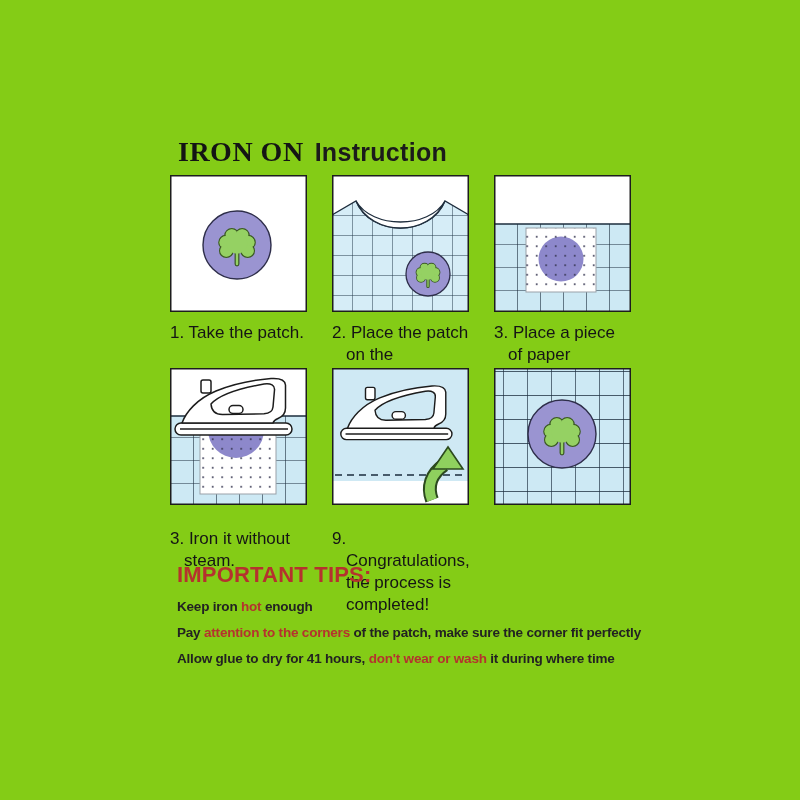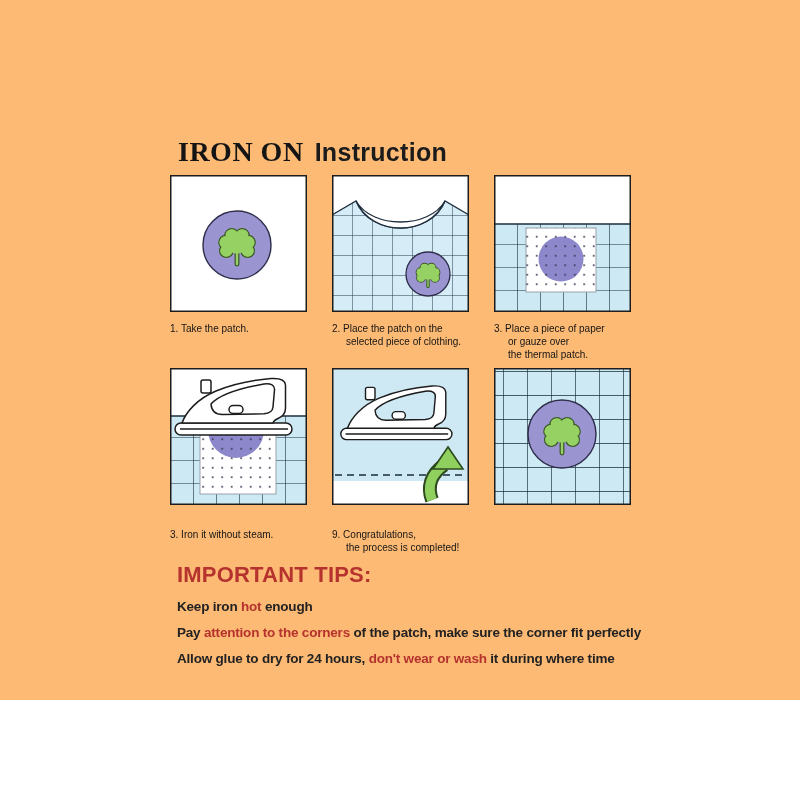--- a/index.html
+++ b/index.html
@@ -1,30 +1,30 @@
 <!DOCTYPE html>
 <html><head>
 <meta charset="utf-8">
 <style>
   html,body{margin:0;padding:0;background:#ffffff;}
   .canvas{
-    position:relative;width:800px;height:700px;background:#fdba74;overflow:hidden;
+    position:relative;width:800px;height:800px;background:#84cc16;overflow:hidden;
     font-family:"Liberation Sans","DejaVu Sans",sans-serif;color:#161616;
   }
   .title{position:absolute;left:178px;top:136px;white-space:nowrap;}
   .title .t-serif{font-family:"Liberation Serif","DejaVu Serif",serif;font-weight:bold;font-size:28px;color:#141414;letter-spacing:.5px;}
   .title .t-sans{font-family:"Liberation Sans",sans-serif;font-weight:bold;font-size:25px;color:#1b1b1b;margin-left:11px;letter-spacing:.3px;}
   .steps-grid{
     position:absolute;left:170px;top:175px;
     display:grid;grid-template-columns:137px 137px 137px;
     grid-template-rows:137px 56px 137px 58px;column-gap:25px;
   }
   .panel{width:137px;height:137px;display:block;}
   .caption{
-    font-size:10px;line-height:1.3;color:#151515;
+    font-size:17px;line-height:1.3;color:#151515;
     padding:10px 0 0 14px;text-indent:-14px;white-space:pre-line;
   }
   .caption.r2{padding-top:23px;}
   .tips{position:absolute;left:177px;top:562px;width:520px;}
   .tips-heading{font-size:22px;font-weight:bold;color:#b5322e;letter-spacing:.2px;}
   .tip-line{font-size:13.5px;font-weight:bold;color:#222222;margin-top:11px;letter-spacing:-.2px;white-space:nowrap;}
   .tip-line .red{color:#b5322e;}
 </style>
 </head>
 <body>
@@ -216,16 +216,16 @@
 
     <div class="caption r2">3. Iron it without steam.</div>
     <div class="caption r2">9. Congratulations,
 the process is completed!</div>
   </div>
 
   <div class="tips">
     <div class="tips-heading">IMPORTANT TIPS:</div>
     <div class="tip-line"><span>Keep iron </span><span class="red">hot</span><span> enough</span></div>
     <div class="tip-line"><span>Pay </span><span class="red">attention to the corners</span><span> of the patch, make sure the corner fit perfectly</span></div>
-    <div class="tip-line"><span>Allow glue to dry for 24 hours, </span><span class="red">don't wear or wash</span><span> it during where time</span></div>
+    <div class="tip-line"><span>Allow glue to dry for 41 hours, </span><span class="red">don't wear or wash</span><span> it during where time</span></div>
   </div>
 
 </div>
 
 </body></html>

